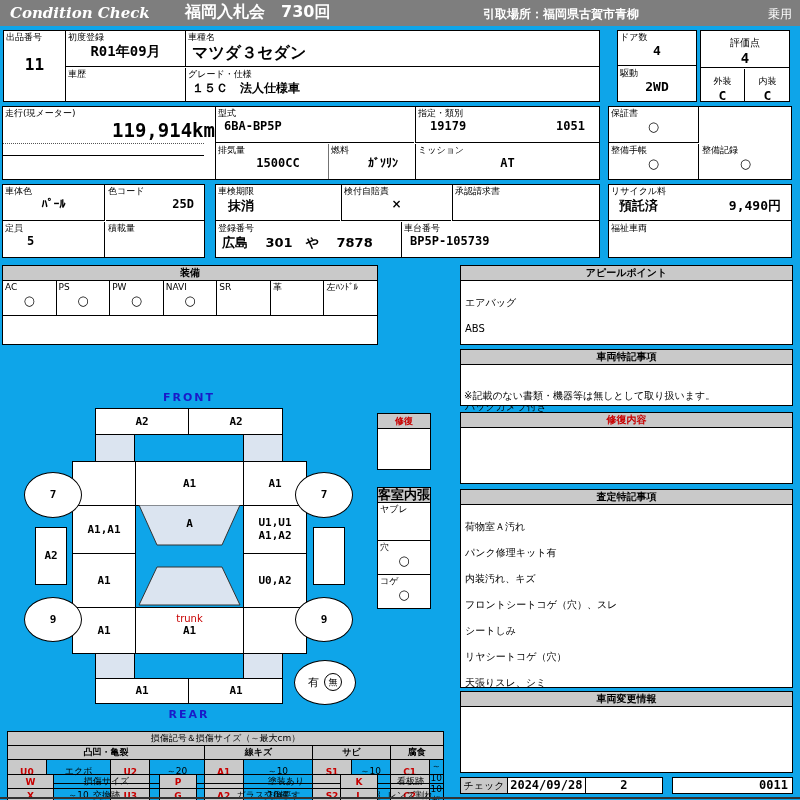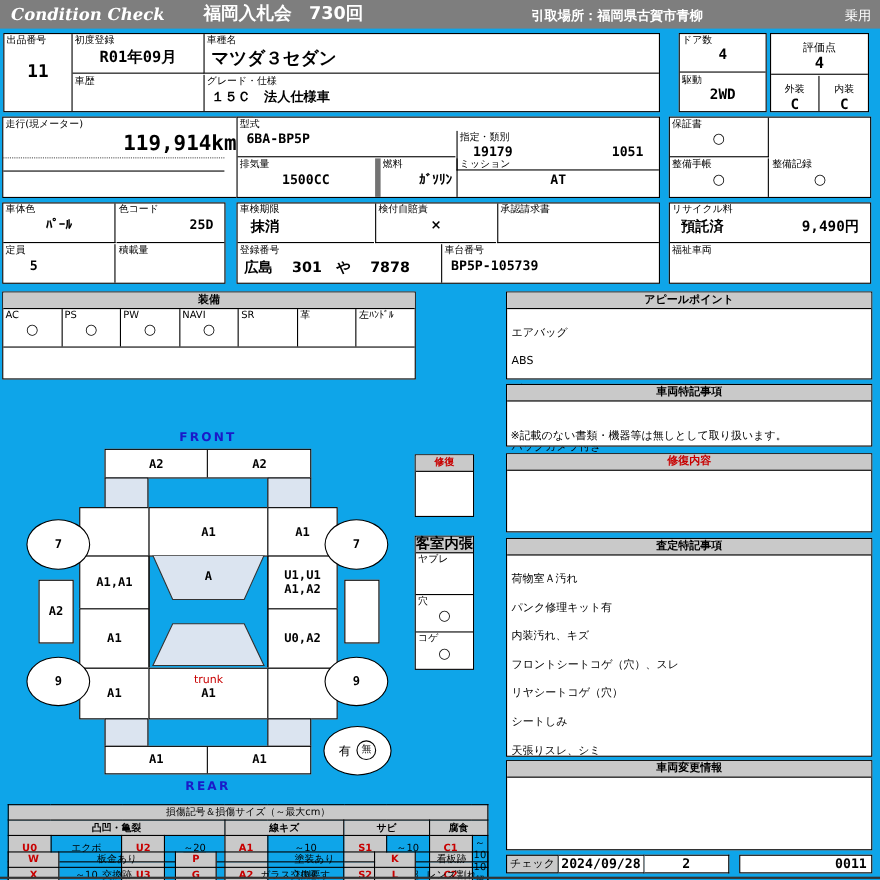--- a/index.html
+++ b/index.html
@@ -89,32 +89,32 @@
     <div class="mono" style="font-size:19px;font-weight:bold;text-align:right;padding-right:14px;">119,914km</div>
     <div class="abs" style="left:0;top:36px;width:201px;border-top:1px dotted #555;height:0;"></div>
     <div class="abs" style="left:0;top:48px;width:201px;border-top:1px solid #000;height:0;"></div>
   </div>
 
   <div class="abs b" style="left:215px;top:106px;width:385px;height:74px;">
     <div class="abs" style="left:0;top:0;width:198px;height:36px;border-bottom:1px solid #000;">
       <span class="lbl">型式</span>
       <div class="mono" style="font-size:12px;font-weight:bold;padding-left:8px;">6BA-BP5P</div>
     </div>
-    <div class="abs" style="left:199px;top:12px;width:184px;height:36px;border-left:1px solid #000;border-bottom:1px solid #000;">
+    <div class="abs" style="left:199px;top:0;width:184px;height:36px;border-left:1px solid #000;border-bottom:1px solid #000;">
       <span class="lbl">指定・類別</span>
       <div style="display:flex;justify-content:space-between;padding:0 14px;">
         <span class="mono" style="font-size:12px;font-weight:bold;">19179</span>
         <span class="mono" style="font-size:12px;font-weight:bold;">1051</span>
       </div>
     </div>
     <div class="abs" style="left:0;top:37px;width:124px;height:35px;">
       <span class="lbl">排気量</span>
       <div class="val mono" style="font-size:12px;">1500CC</div>
     </div>
-    <div class="abs" style="left:125px;top:37px;width:74px;height:35px;border-left:5px solid #737373;">
+    <div class="abs" style="left:112px;top:37px;width:74px;height:35px;border-left:1px solid #737373;">
       <span class="lbl">燃料</span>
       <div class="val" style="font-size:12px;text-align:right;padding-right:4px;">ｶﾞｿﾘﾝ</div>
     </div>
     <div class="abs" style="left:199px;top:37px;width:184px;height:35px;border-left:1px solid #000;">
       <span class="lbl">ミッション</span>
       <div class="val mono" style="font-size:12px;">AT</div>
     </div>
   </div>
 
   <div class="abs b" style="left:608px;top:106px;width:184px;height:74px;">
@@ -244,22 +244,22 @@
     <div class="listtxt"></div>
   </div>
 
   <div class="abs sec" style="left:460px;top:489px;width:333px;height:199px;">
     <div class="sec-h">査定特記事項</div>
     <div class="listtxt">
       <div>荷物室Ａ汚れ</div>
       <div>パンク修理キット有</div>
       <div>内装汚れ、キズ</div>
       <div>フロントシートコゲ（穴）、スレ</div>
+      <div>シートしみ</div>
       <div>リヤシートコゲ（穴）</div>
-      <div>シートしみ</div>
       <div>天張りスレ、シミ</div>
     </div>
   </div>
 
   <div class="abs sec" style="left:460px;top:691px;width:333px;height:82px;">
     <div class="sec-h">車両変更情報</div>
     <div class="listtxt"></div>
   </div>
 
   <div class="abs" style="left:460px;top:777px;width:203px;height:17px;display:flex;">
@@ -413,21 +413,21 @@
       <td class="code">C2</td>
       <td>10超</td>
     </tr>
   </tbody>
     </table>
 
   <table class="abs" style="left:7px;top:774px;width:437px;">
     <tbody>
         <tr>
       <td class="code" style="width:43px;">W</td>
-      <td style="width:103px;">板金あり</td>
+      <td style="width:103px;">損傷サイズ</td>
       <td class="code" style="width:34px;">P</td>
       <td style="width:106px;padding-left:36px;">塗装あり</td>
       <td class="code" style="width:34px;">K</td>
       <td>看板跡</td>
     </tr>
     <tr>
       <td class="code">X</td>
       <td>交換跡</td>
       <td class="code">G</td>
       <td>ガラス交換要す</td>

